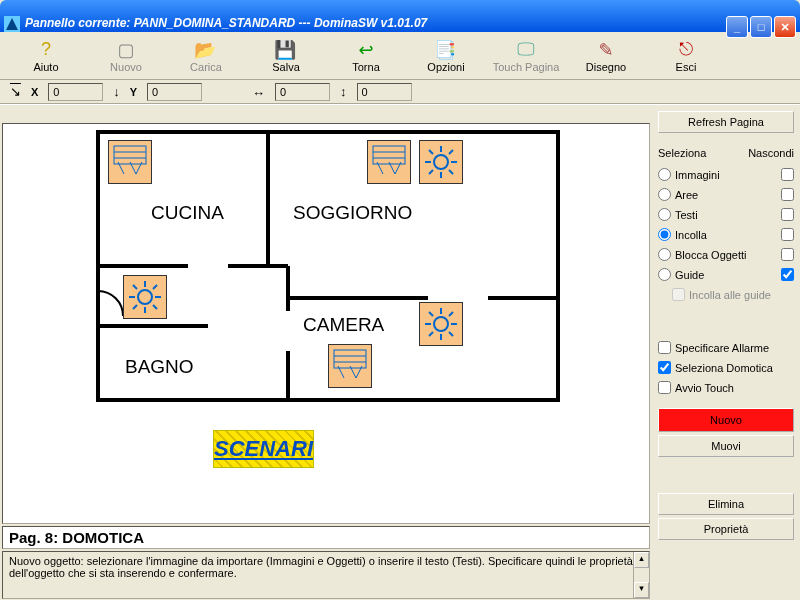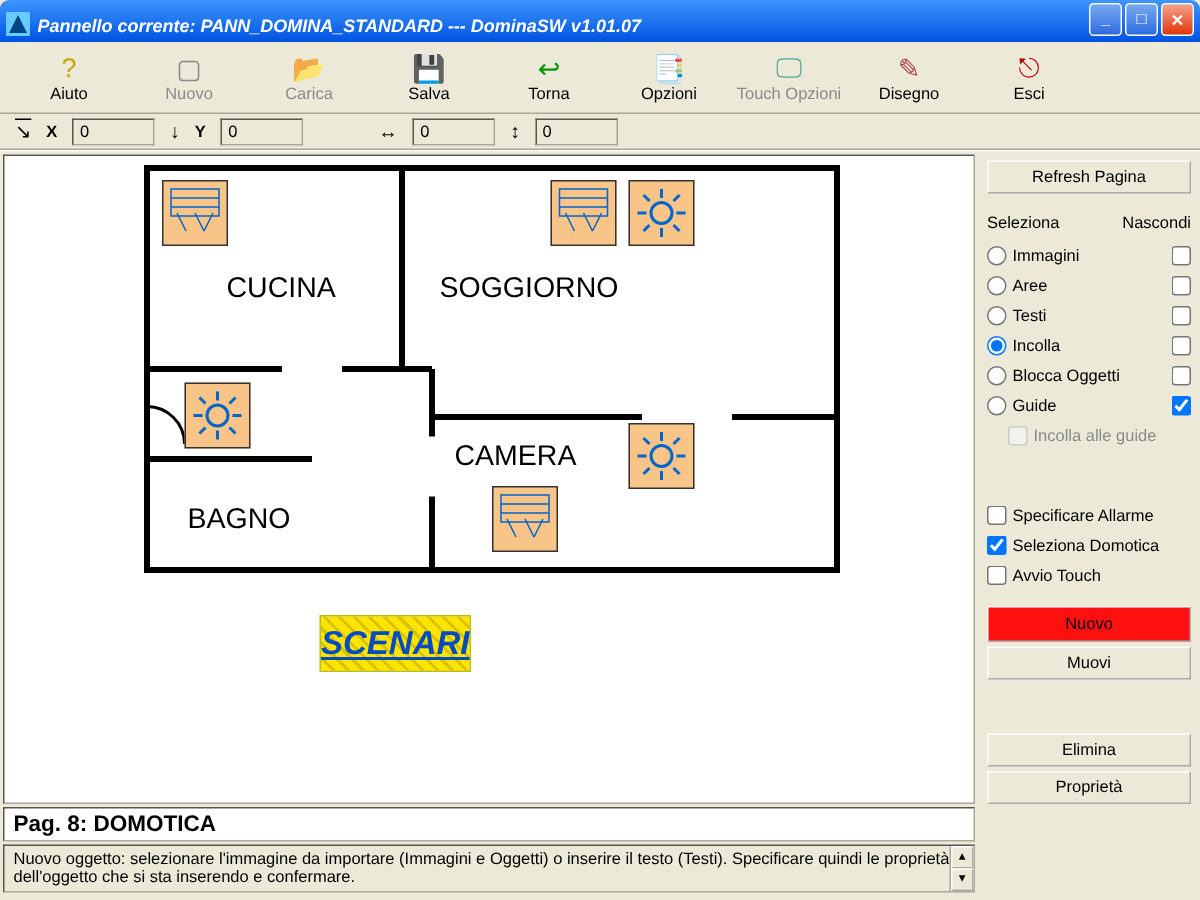--- a/index.html
+++ b/index.html
@@ -1,46 +1,46 @@
 <!DOCTYPE html>
 <html><head>
 <meta charset="utf-8">
 <style>
   * { box-sizing: border-box; margin: 0; padding: 0; }
   body { font-family: Tahoma, Arial, sans-serif; font-size: 11px; background: #ece9d8; width: 800px; height: 600px; overflow: hidden; }
   
-  .titlebar { height: 28px; background: linear-gradient(#3d95ff, #0053e1); color: #fff; display: flex; align-items: flex-end; padding: 4px 4px; border-radius: 6px 6px 0 0; }
+  .titlebar { height: 28px; background: linear-gradient(#3d95ff, #0053e1); color: #fff; display: flex; align-items: flex-start; padding: 16px 4px; border-radius: 6px 6px 0 0; }
   .titlebar .icon { width: 16px; height: 16px; margin-right: 5px; }
   .titlebar .title { flex: 1; font-weight: bold; font-size: 12px; font-style: italic; }
   .titlebar .winbtn { width: 22px; height: 22px; margin-left: 2px; border: 1px solid #fff; border-radius: 3px; display: flex; align-items: center; justify-content: center; font-weight: bold; color: #fff; font-size: 11px; }
   .winbtn.min { background: linear-gradient(#7aa8ef,#2e6be0); }
   .winbtn.max { background: linear-gradient(#7aa8ef,#2e6be0); }
   .winbtn.close { background: linear-gradient(#f6a187,#e1360b); }
   
   .toolbar { height: 48px; background: #ece9d8; border-bottom: 1px solid #aca899; display: flex; align-items: center; padding: 2px 6px; }
   .toolbtn { width: 80px; height: 44px; display: flex; flex-direction: column; align-items: center; justify-content: center; font-size: 11px; color: #000; cursor: pointer; }
   .toolbtn.disabled { color: #8a8a8a; }
   .toolbtn .ti { height: 22px; display: flex; align-items: center; justify-content: center; font-size: 18px; }
   
   .coordbar { height: 24px; background: #ece9d8; border-bottom: 1px solid #aca899; display: flex; align-items: center; padding-left: 10px; gap: 10px; }
   .coordlabel { font-weight: bold; font-size: 11px; }
   .coordfield { width: 55px; height: 18px; border: 1px inset #aca899; background: #ece9d8; padding: 1px 4px; font-size: 11px; }
   .arrow { font-size: 13px; }
   
   .content { display: flex; height: calc(600px - 28px - 48px - 24px - 3px); border-top: 1px solid #fff; }
   .canvas-area { flex: 1; display: flex; flex-direction: column; background: #ece9d8; }
-  .canvas-wrap { flex: 1; background: #fff; border: 1px inset #aca899; margin: 2px 2px 0 2px; position: relative; overflow: hidden; }
+  .canvas-wrap { flex: 1; background: #fff; border: 1px inset #aca899; margin: 18px 2px 0 2px; position: relative; overflow: hidden; }
   .floorplan { position: absolute; left: 85px; top: 2px; }
   .room-icon { width: 44px; height: 44px; background: #f9c488; border: 1px solid #333; display: inline-flex; align-items: center; justify-content: center; position: absolute; }
   .room-icon svg { width: 36px; height: 36px; }
   .room-label { position: absolute; font-size: 19px; font-family: Arial; }
   .scenari { position: absolute; left: 210px; top: 306px; padding: 5px 0; font-size: 22px; font-weight: bold; font-style: italic; color: #004cc0; text-decoration: underline; background: repeating-linear-gradient(45deg,#ffe400 0 5px,#d9c200 5px 7px); border: 1px solid #c0bc00; }
   
   .page-label { background: #fff; border: 1px inset #aca899; margin: 2px; padding: 2px 6px; font-size: 15px; font-weight: bold; }
-  .hint-box { background: #ece9d8; border: 1px inset #aca899; margin: 0 2px 2px 2px; padding: 3px 6px; font-size: 11px; height: 32px; position: relative; }
+  .hint-box { background: #ece9d8; border: 1px inset #aca899; margin: 0 2px 2px 2px; padding: 3px 6px; font-size: 11px; height: 48px; position: relative; }
   .hint-scroll { position: absolute; right: 0; top: 0; bottom: 0; width: 16px; background: #ece9d8; border-left: 1px solid #aca899; display: flex; flex-direction: column; justify-content: space-between; }
   .hint-scroll span { height: 16px; text-align: center; font-size: 9px; background: #ece9d8; border: 1px outset #fff; }
   
   .sidebar { width: 148px; background: #ece9d8; padding: 6px; display: flex; flex-direction: column; gap: 3px; }
   .sidebtn { height: 22px; border: 1px outset #fff; background: #ece9d8; font-size: 11px; cursor: pointer; display: flex; align-items: center; justify-content: center; }
   .sidebtn.red { background: #ff1010; height: 24px; }
   .side-header { display: flex; justify-content: space-between; font-size: 11px; margin: 2px 0 4px 0; }
   .radio-row, .check-row { display: flex; justify-content: space-between; height: 17px; font-size: 11px; gap: 28px; }
   .radio-row label, .check-row label { display: flex; align-items: center; gap: 4px; }
   .radio-row input, .check-row input { margin: 0; }
@@ -83,21 +83,21 @@
   <div class="toolbtn">
       <span class="ti" style="color:#090">↩</span>
       <span>Torna</span>
     </div>
   <div class="toolbtn">
       <span class="ti" style="color:#088">📑</span>
       <span>Opzioni</span>
     </div>
   <div class="toolbtn disabled">
       <span class="ti" style="color:#5a9">🖵</span>
-      <span>Touch Opzioni</span>
+      <span>Touch Pagina</span>
     </div>
   <div class="toolbtn">
       <span class="ti" style="color:#a44">✎</span>
       <span>Disegno</span>
     </div>
   <div class="toolbtn">
       <span class="ti" style="color:#b00">⎋</span>
       <span>Esci</span>
     </div>
 </div>

